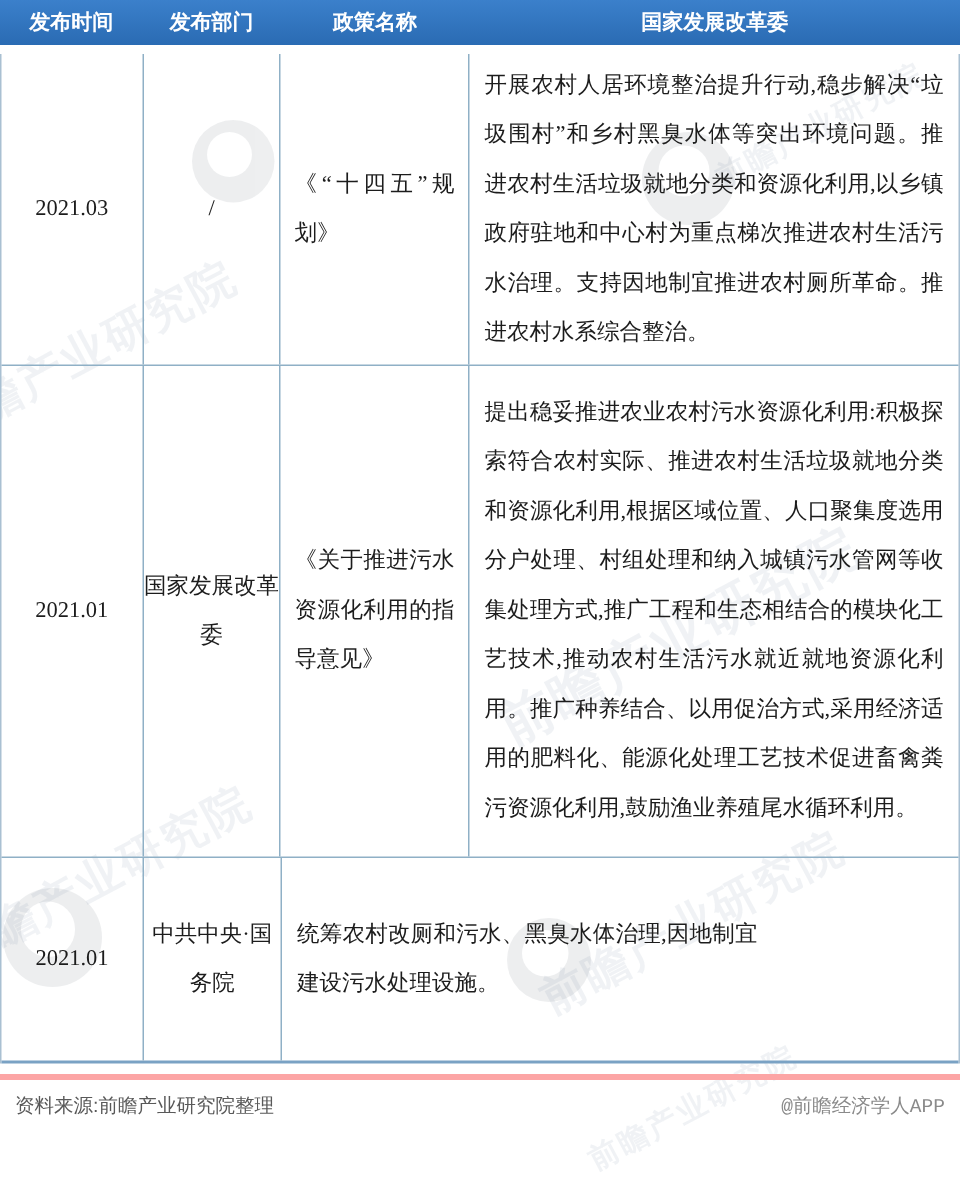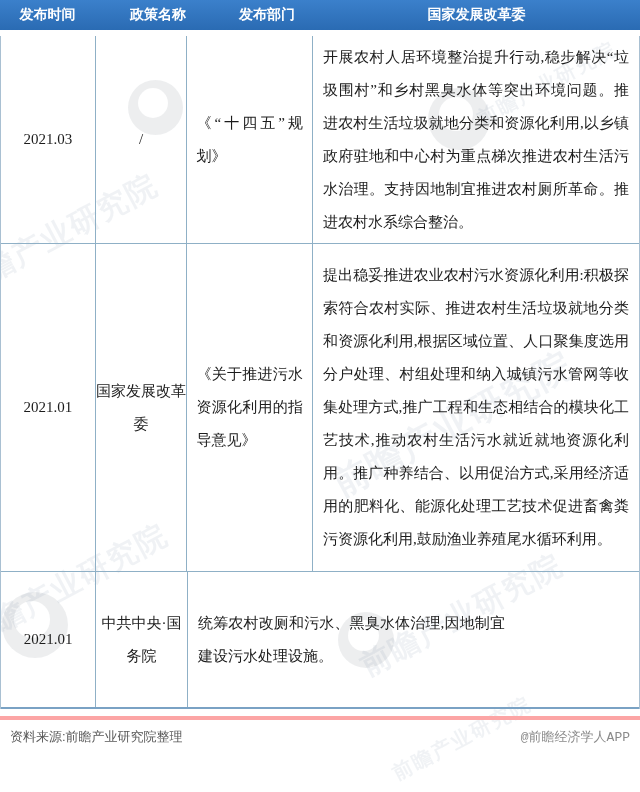--- a/index.html
+++ b/index.html
@@ -118,22 +118,22 @@
   <div class="wm small" style="left:385px;top:725px;">前瞻产业研究院</div>
   <div class="wm-logo" style="left:128px;top:80px;width:55px;height:55px;"></div>
   <div class="wm-logo" style="left:428px;top:88px;width:62px;height:62px;"></div>
   <div class="wm-logo" style="left:2px;top:592px;width:66px;height:66px;"></div>
   <div class="wm-logo" style="left:338px;top:612px;width:56px;height:56px;"></div>
 
   <div class="content">
 
     <div class="thead">
       <div class="hc c1">发布时间</div>
+      <div class="hc c2">发布部门</div>
       <div class="hc c3">政策名称</div>
-      <div class="hc c2">发布部门</div>
       <div class="hc c4">国家发展改革委</div>
     </div>
 
     <div class="tbody">
 
       <div class="trow r1">
         <div class="td center c1">
             <div>2021.03</div>
           </div>
         <div class="td center c2">

